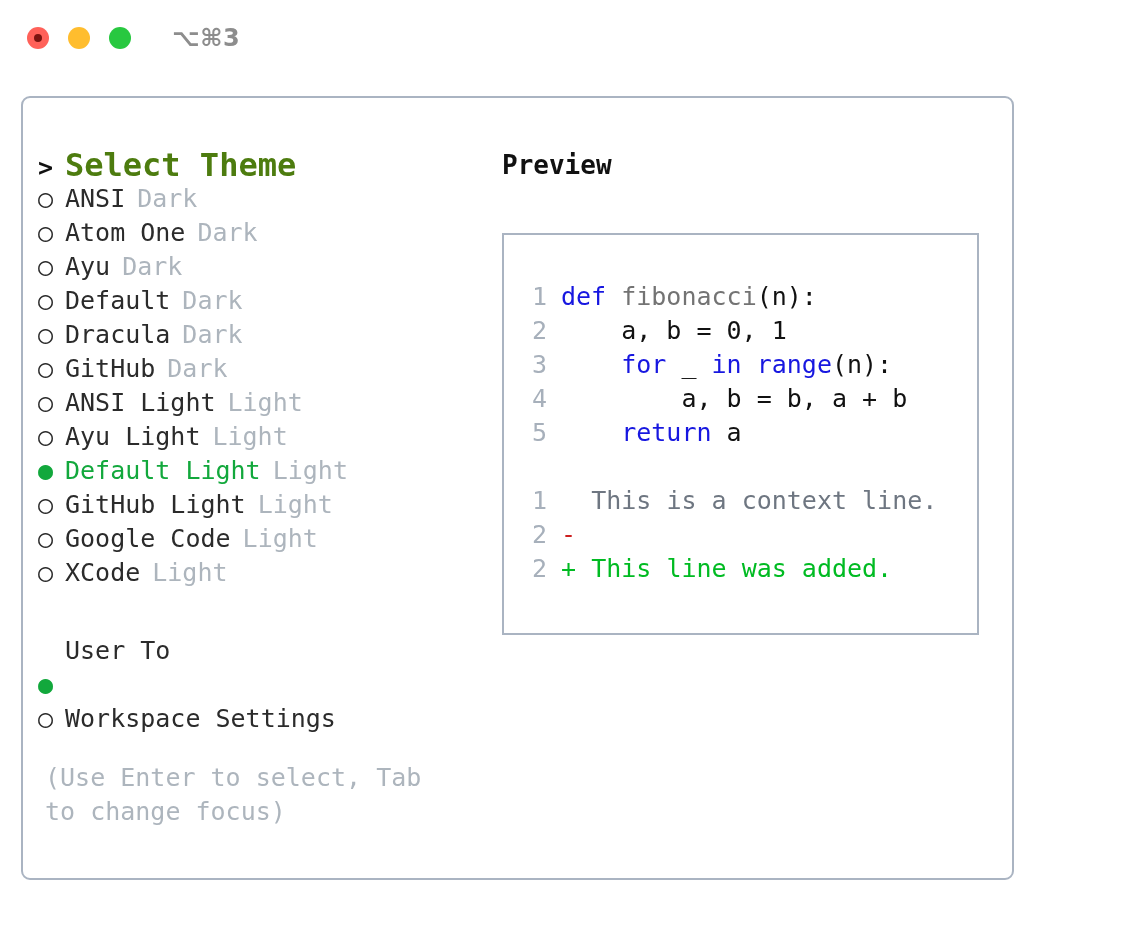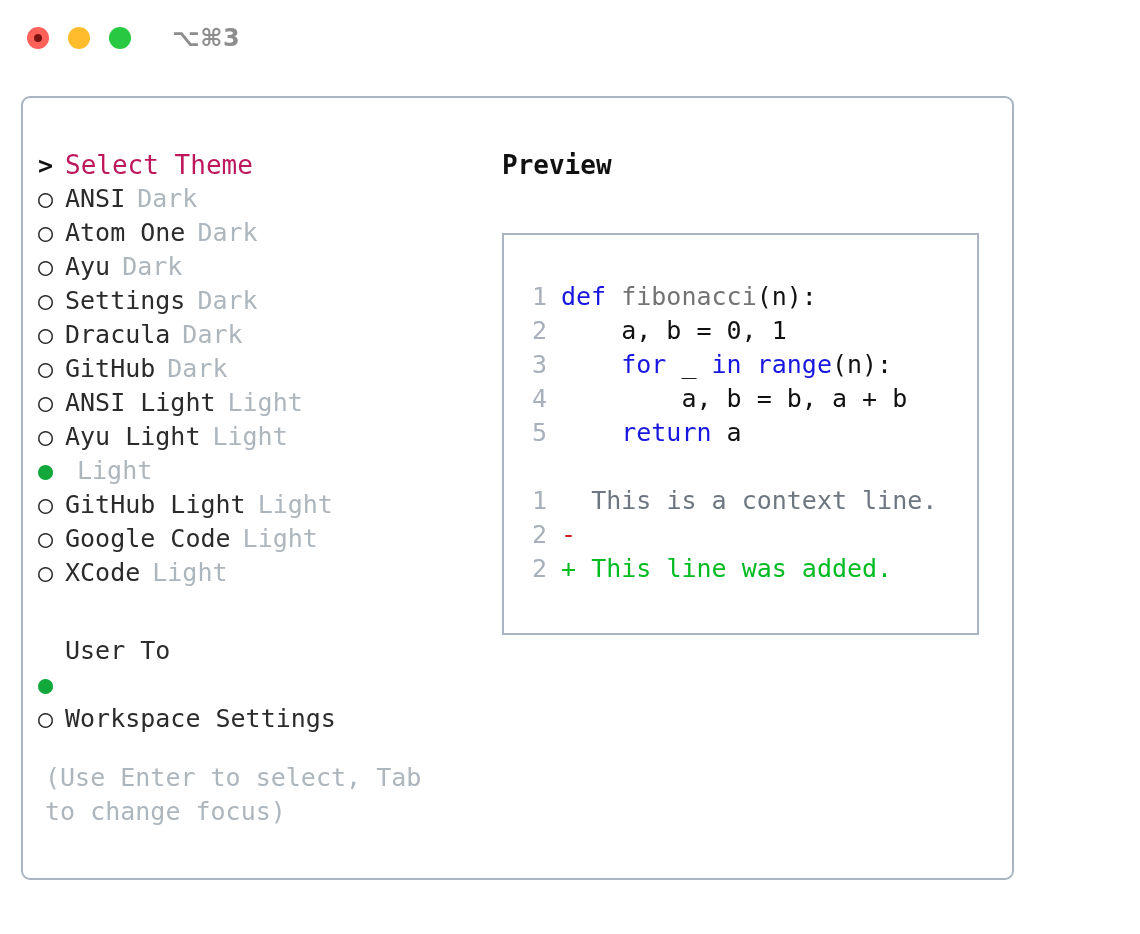--- a/index.html
+++ b/index.html
@@ -98,23 +98,23 @@
     text-align: left;
     font-size: 25px;
     line-height: 34px;
   }
   .marker-empty { color: #2b2b2b; }
   .marker-sel   { color: #12a83c; }
   .marker-caret { color: #111111; font-weight: bold; }
   .marker-blank { color: transparent; }
 
   .row-header .label {
-    font-weight: normal;
-    color: #be185d;
-    font-size: 26px;
+    font-weight: bold;
+    color: #4d7c0f;
+    font-size: 32px;
   }
   .label { color: #2b2b2b; }
   .label-selected { color: #12a83c; }
   .category {
     color: #adb5bd;
     margin-left: 12px;
   }
 
   .section-gap { height: 44px; }
 
@@ -223,21 +223,21 @@
           </div>
 
           <div class="row">
             <span class="marker marker-empty">○</span>
             <span class="label">Ayu</span>
             <span class="category">Dark</span>
           </div>
 
           <div class="row">
             <span class="marker marker-empty">○</span>
-            <span class="label">Settings</span>
+            <span class="label">Default</span>
             <span class="category">Dark</span>
           </div>
 
           <div class="row">
             <span class="marker marker-empty">○</span>
             <span class="label">Dracula</span>
             <span class="category">Dark</span>
           </div>
 
           <div class="row">
@@ -253,20 +253,21 @@
           </div>
 
           <div class="row">
             <span class="marker marker-empty">○</span>
             <span class="label">Ayu Light</span>
             <span class="category">Light</span>
           </div>
 
           <div class="row">
             <span class="marker marker-sel">●</span>
+            <span class="label label-selected">Default Light</span>
             <span class="category">Light</span>
           </div>
 
           <div class="row">
             <span class="marker marker-empty">○</span>
             <span class="label">GitHub Light</span>
             <span class="category">Light</span>
           </div>
 
           <div class="row">

